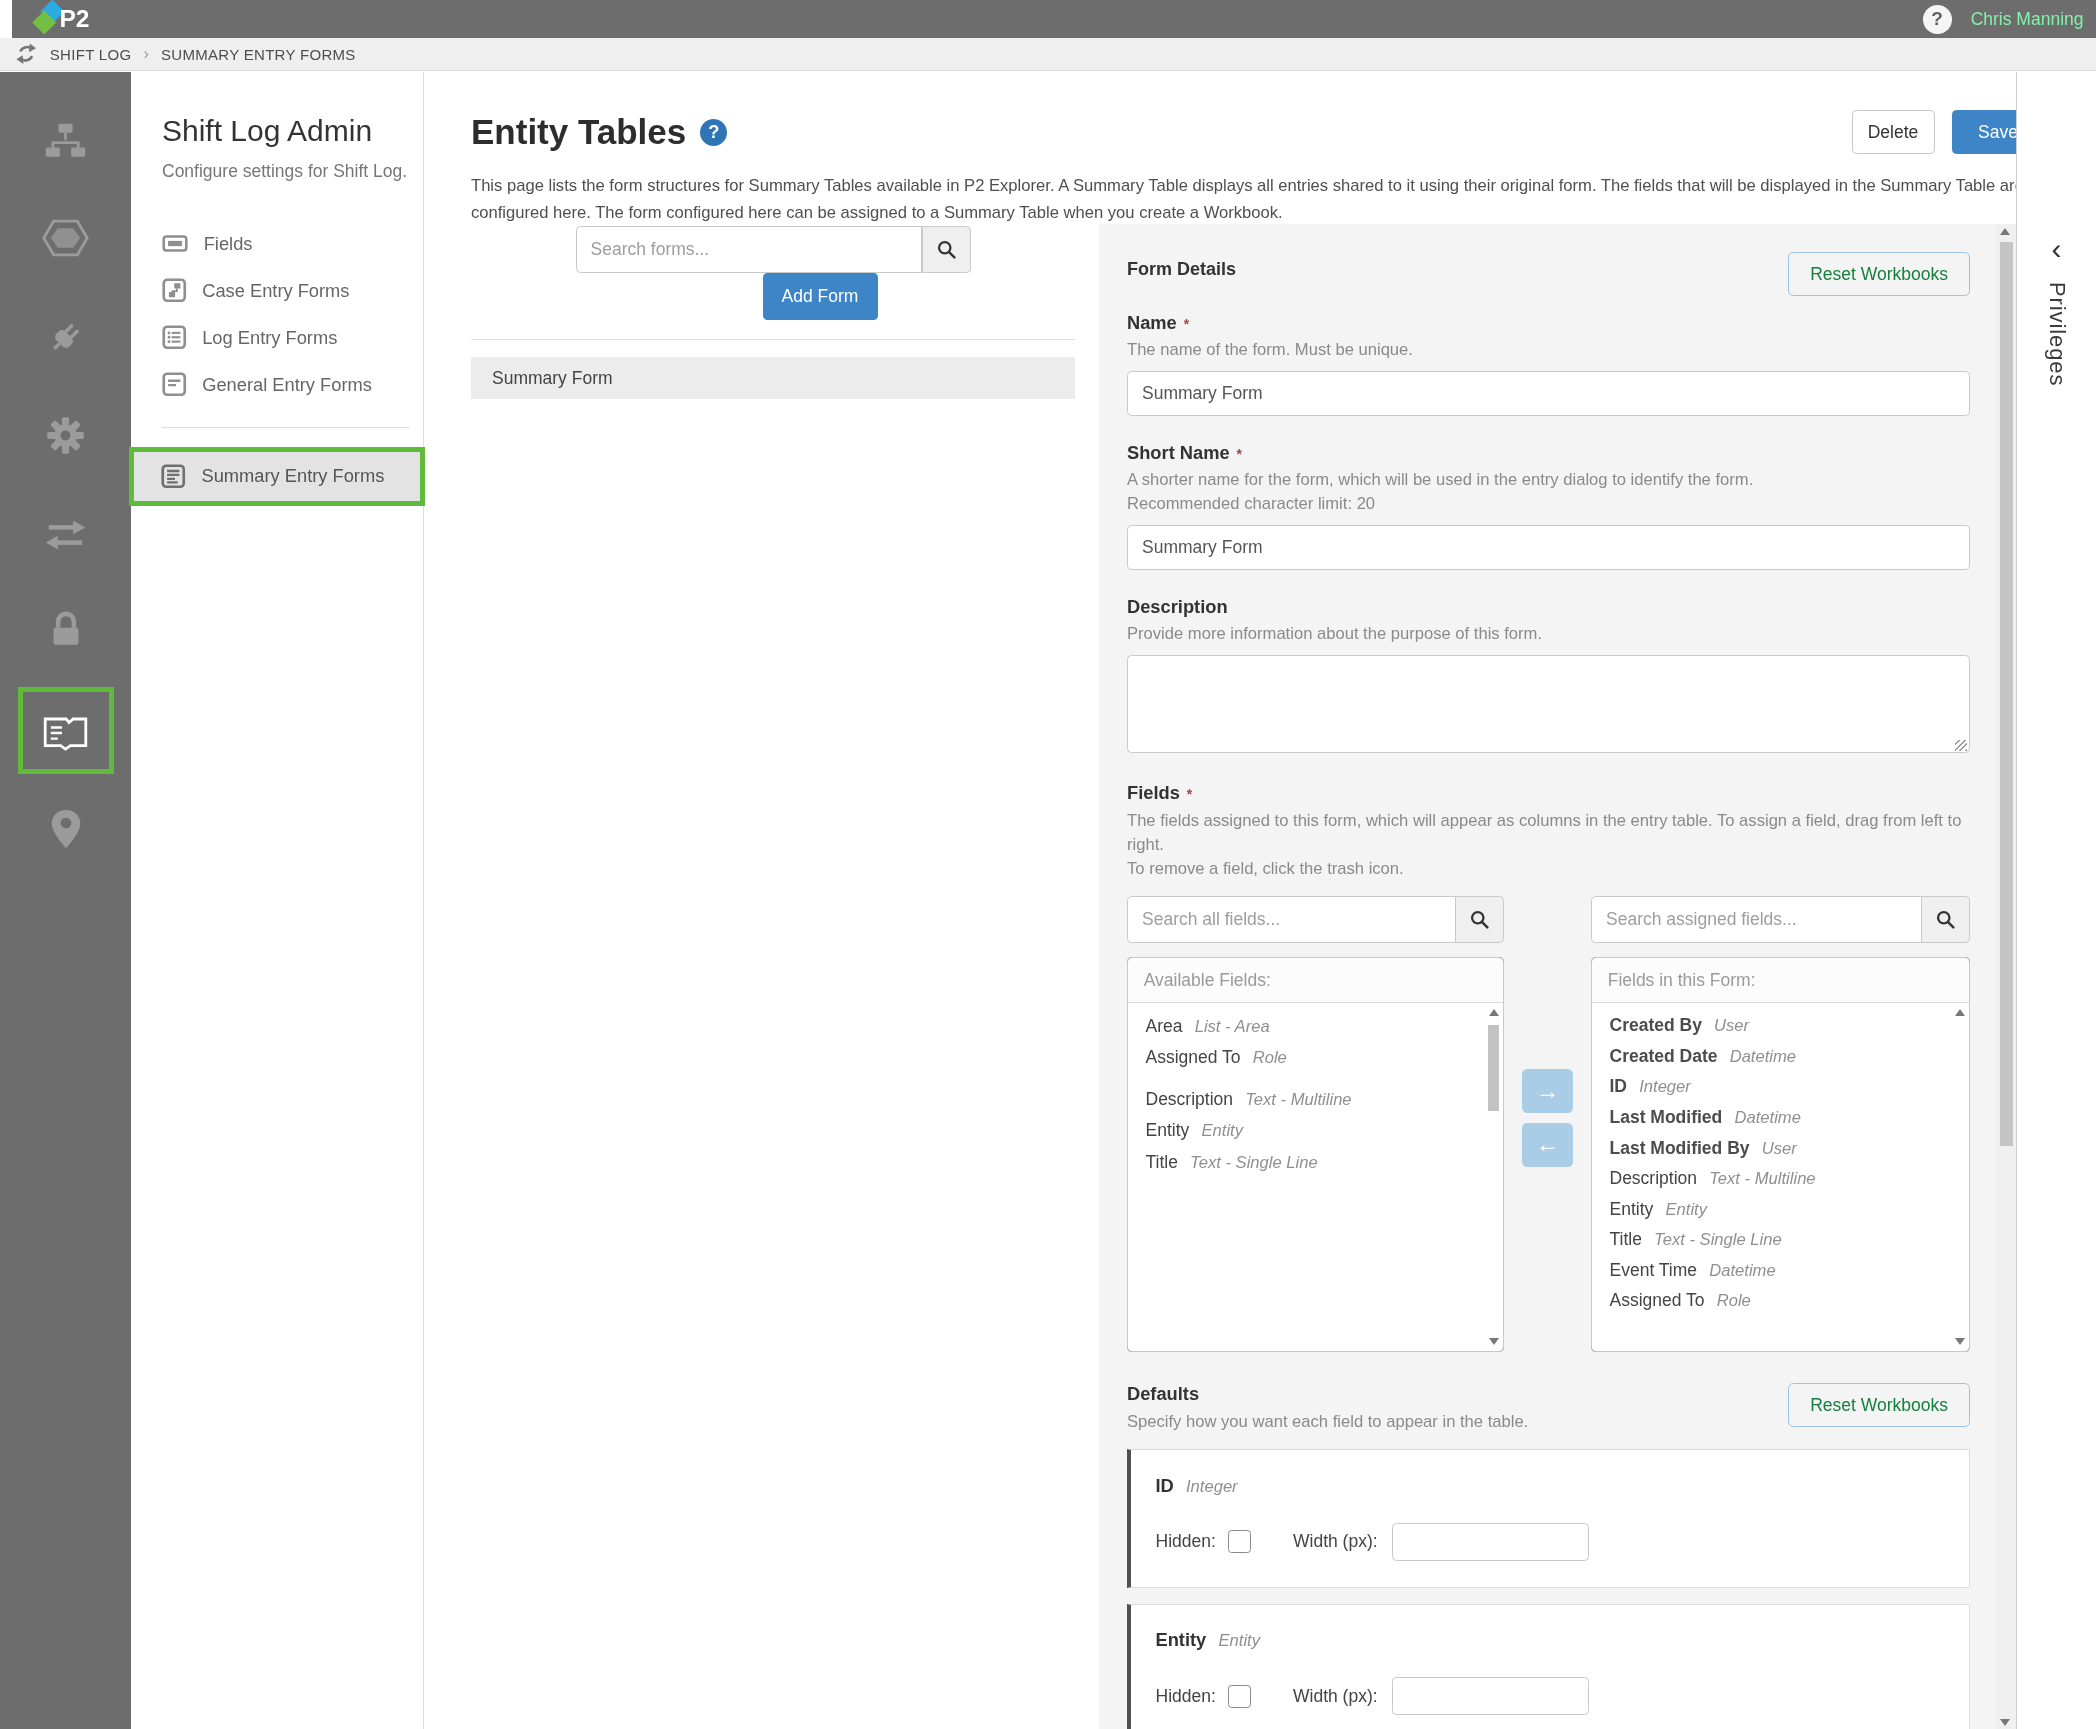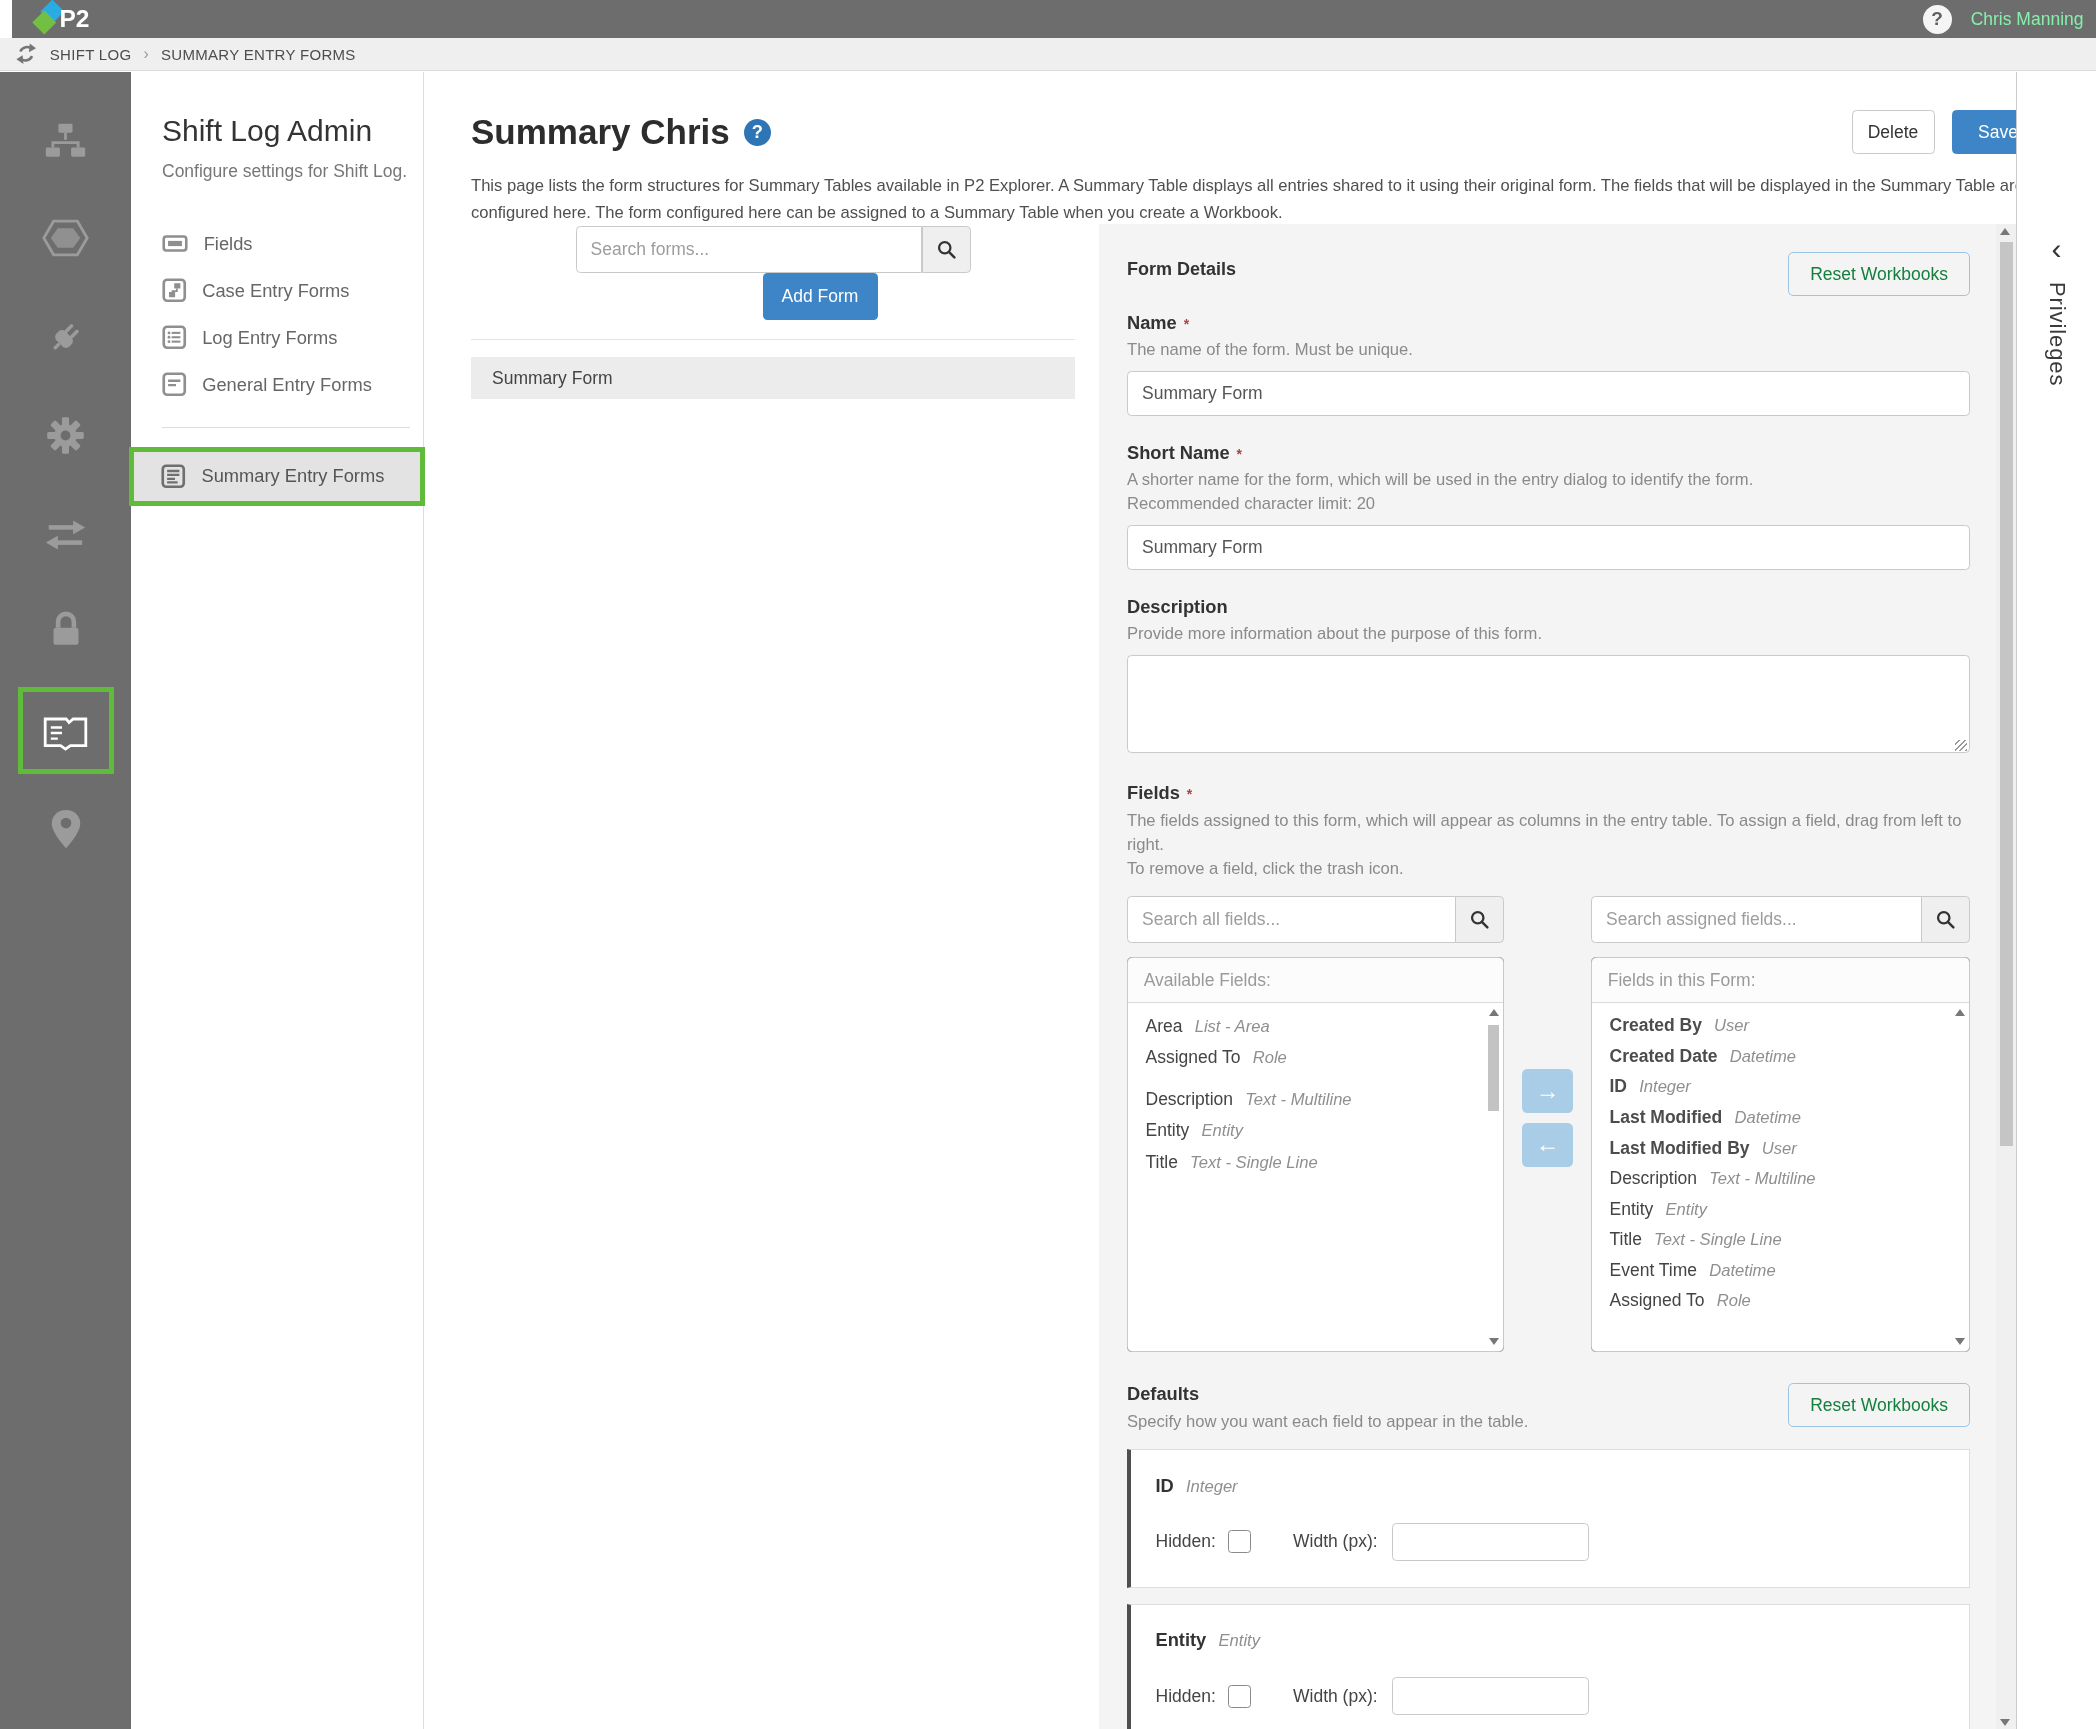--- a/index.html
+++ b/index.html
@@ -304,21 +304,21 @@
           </svg>
         </span>
         <span>Summary Entry Forms</span>
       </div>
     </div>
   </div>
 </div>
 
 <div class="main">
   <div class="main-header">
-    <span class="page-title">Summary Chris</span>
+    <span class="page-title">Entity Tables</span>
     <span class="title-help">?</span>
     <span class="header-buttons">
       <button class="btn-delete">Delete</button>
       <button class="btn-save">Save</button>
     </span>
   </div>
   <div class="page-desc">This page lists the form structures for Summary Tables available in P2 Explorer. A Summary Table displays all entries shared to it using their original form. The fields that will be displayed in the Summary Table are configured here. The form configured here can be assigned to a Summary Table when you create a Workbook.</div>
 
   <div class="forms-col">
     <div class="forms-search-row">

